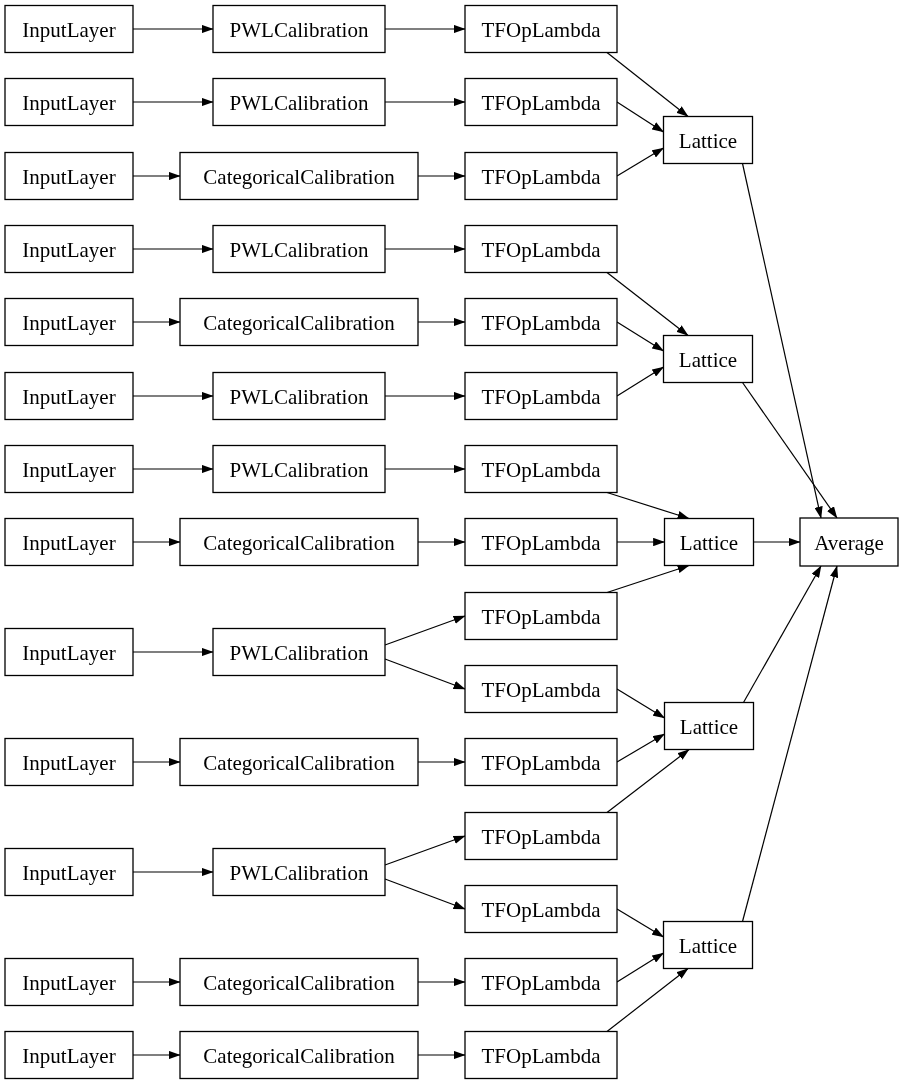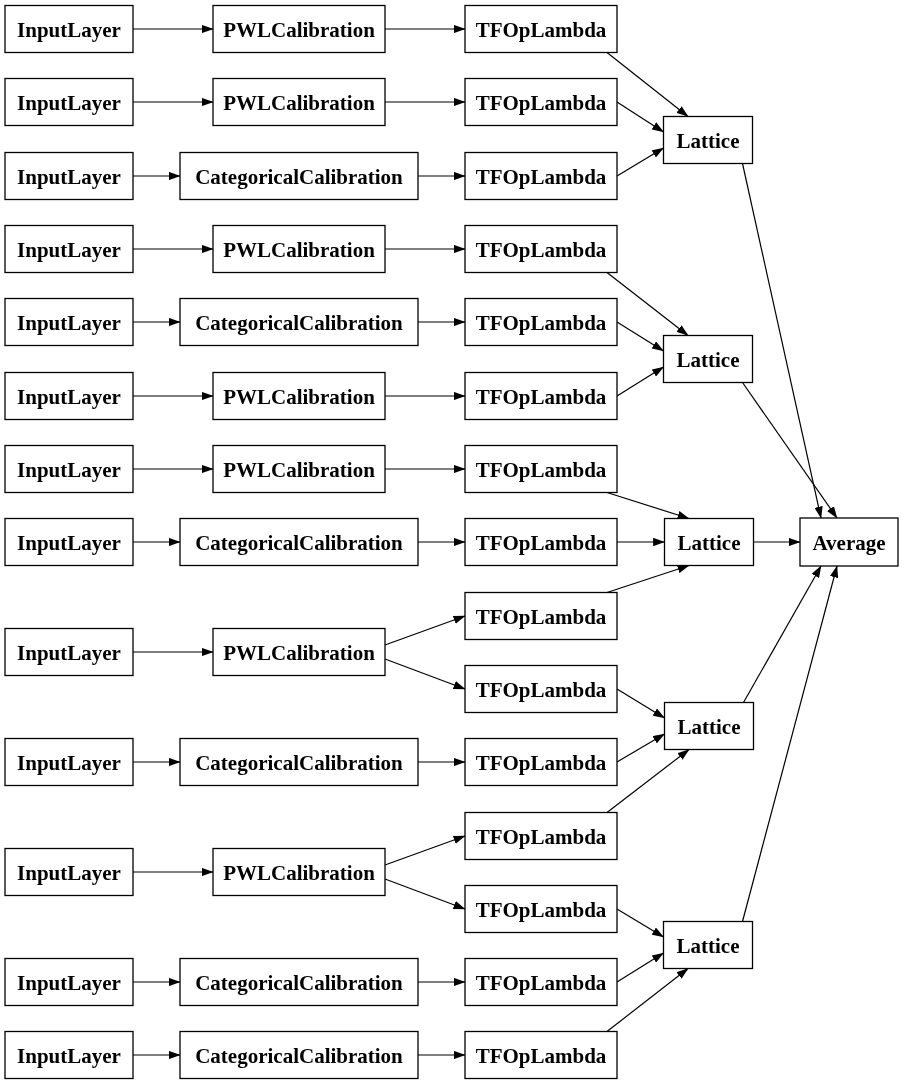--- a/index.html
+++ b/index.html
@@ -6,21 +6,20 @@
   html, body {
     margin: 0;
     padding: 0;
     background: #ffffff;
   }
   .canvas-wrap {
     width: 905px;
     height: 1087px;
     background: #ffffff;
     position: relative;
-    font-weight: bold;
   }
   svg {
     display: block;
   }
   .node-box {
     fill: #ffffff;
     stroke: #000000;
     stroke-width: 1.3;
   }
   .node-label {

